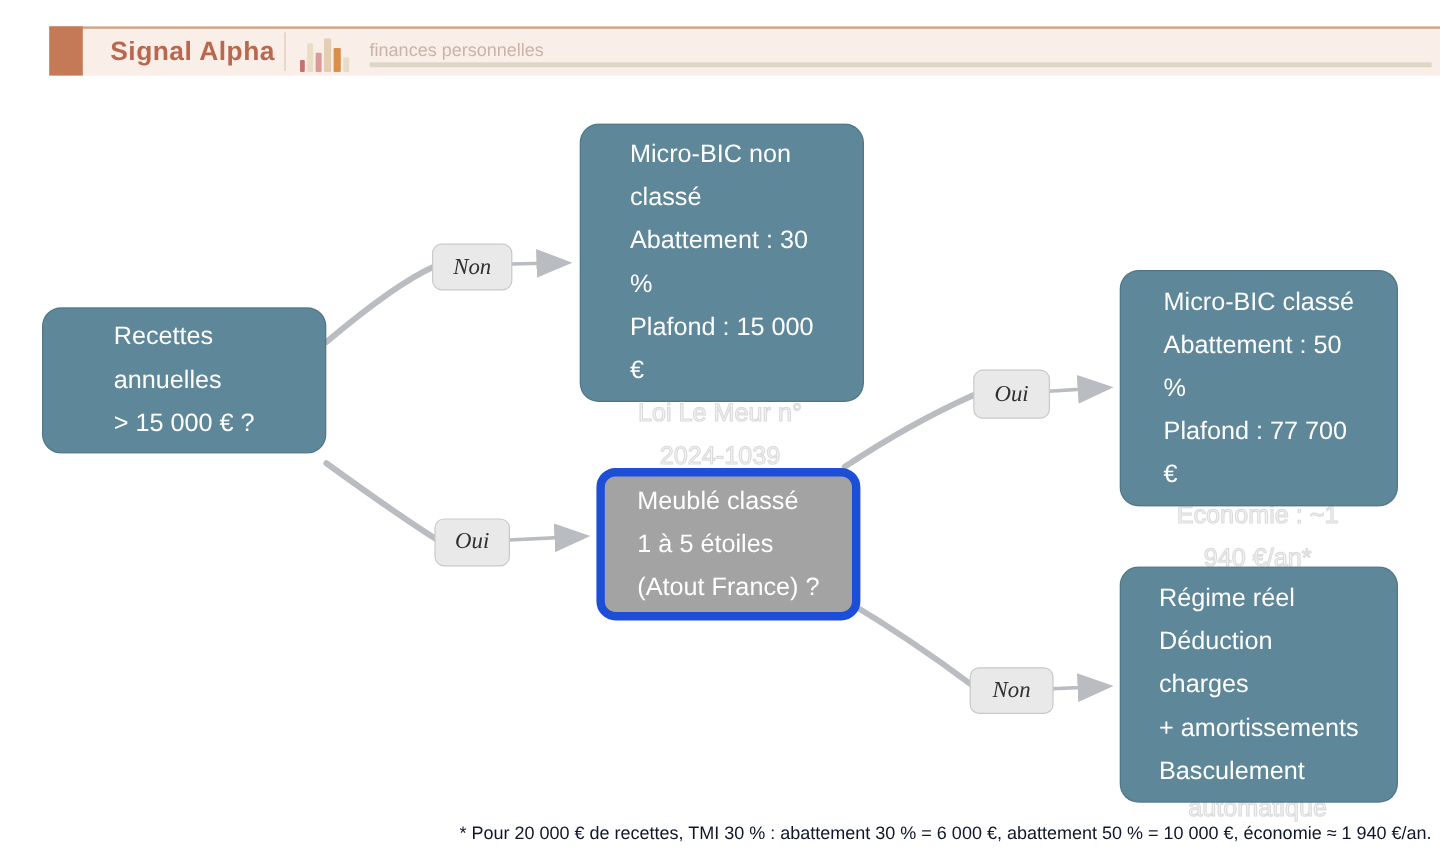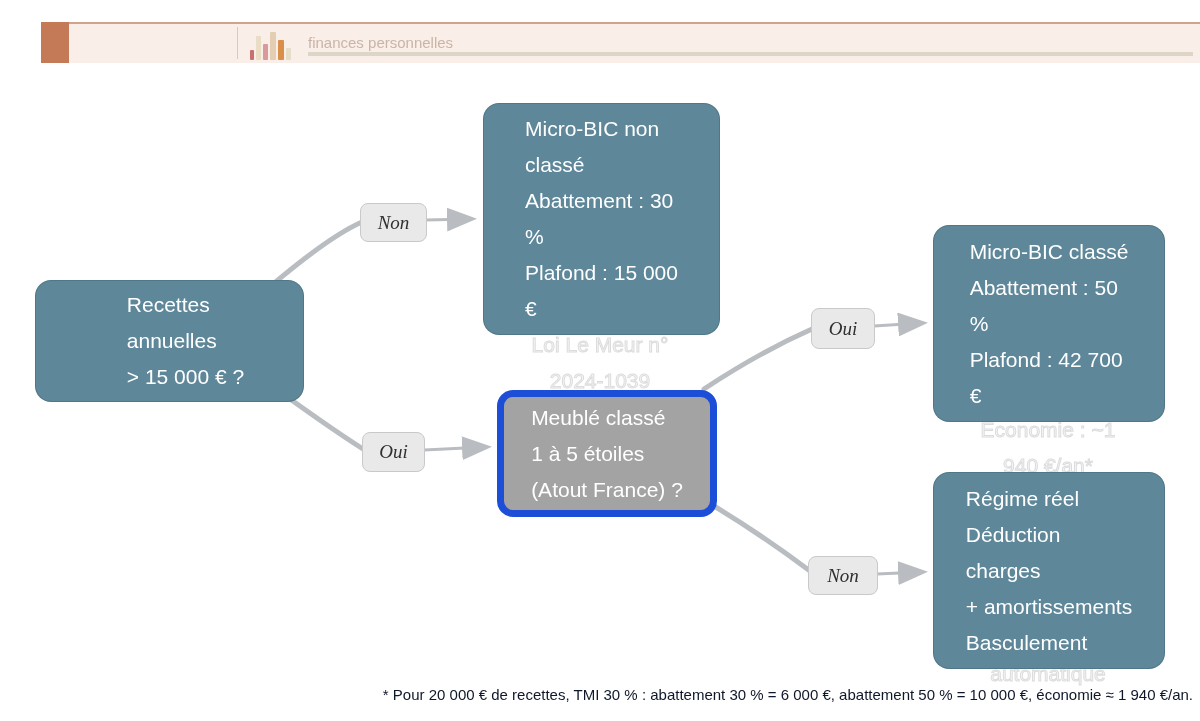--- a/index.html
+++ b/index.html
@@ -32,21 +32,21 @@
   }
   
   .edges-svg{position:absolute;left:0;top:0;width:1200px;height:721px;}
   .node{
     position:absolute;border-radius:16px;color:#ffffff;
     display:flex;align-items:center;justify-content:center;text-align:left;
     font-size:21px;line-height:36px;white-space:pre-line;
   }
   .node.teal{background:#5e8799;border:1px solid rgba(70,105,120,.55);}
   .node.gray{background:#a3a3a3;border:7px solid #1d4ed8;}
-  .node-root{left:35px;top:280px;width:235px;height:120px;padding-left:32px;}
+  .node-root{left:35px;top:256px;width:235px;height:120px;}
   .node-micro-non{left:483px;top:103px;width:235px;height:230px;}
   .node-meuble{left:497px;top:390px;width:206px;height:113px;}
   .node-micro-classe{left:933px;top:225px;width:230px;height:195px;}
   .node-regime{left:933px;top:472px;width:230px;height:195px;}
   .edge-label{
     position:absolute;background:#e9e9e9;border:1px solid #c9c9c9;border-radius:8px;
     font-size:19px;font-style:italic;color:#303030;
     display:flex;align-items:center;justify-content:center;font-family:Liberation Serif, serif;
   }
   .label-non-top{left:360px;top:203px;width:65px;height:37px;}
@@ -66,20 +66,21 @@
     font-size:15px;color:#0f172a;
   }
 </style>
 </head>
 <body>
 
 <div class="stage">
 
   <div class="header-band"></div>
   <div class="brand-square"></div>
+  <div class="brand-title">Signal Alpha</div>
   <div class="header-divider"></div>
   <div class="logo-icon">
     <span class="bar" style="width:4px;height:10px;background:#c96f6f"></span>
     <span class="bar" style="width:5px;height:24px;background:#e9ddc6"></span>
     <span class="bar" style="width:5px;height:16px;background:#d89a9a"></span>
     <span class="bar" style="width:6px;height:28px;background:#e3ceb4"></span>
     <span class="bar" style="width:6px;height:20px;background:#d98f49"></span>
     <span class="bar" style="width:5px;height:12px;background:#e6dcc8"></span>
   </div>
   <div class="tagline">finances personnelles</div>
@@ -115,21 +116,21 @@
 Abattement : 30
 %
 Plafond : 15 000
 €</div>
   <div class="node gray node-meuble">Meublé classé
 1 à 5 étoiles
 (Atout France) ?</div>
   <div class="node teal node-micro-classe">Micro-BIC classé
 Abattement : 50
 %
-Plafond : 42 700
+Plafond : 77 700
 €</div>
   <div class="node teal node-regime">Régime réel
 Déduction
 charges
 + amortissements
 Basculement</div>
 
   <div class="edge-label label-non-top">Non</div>
   <div class="edge-label label-oui-left">Oui</div>
   <div class="edge-label label-oui-right">Oui</div>

